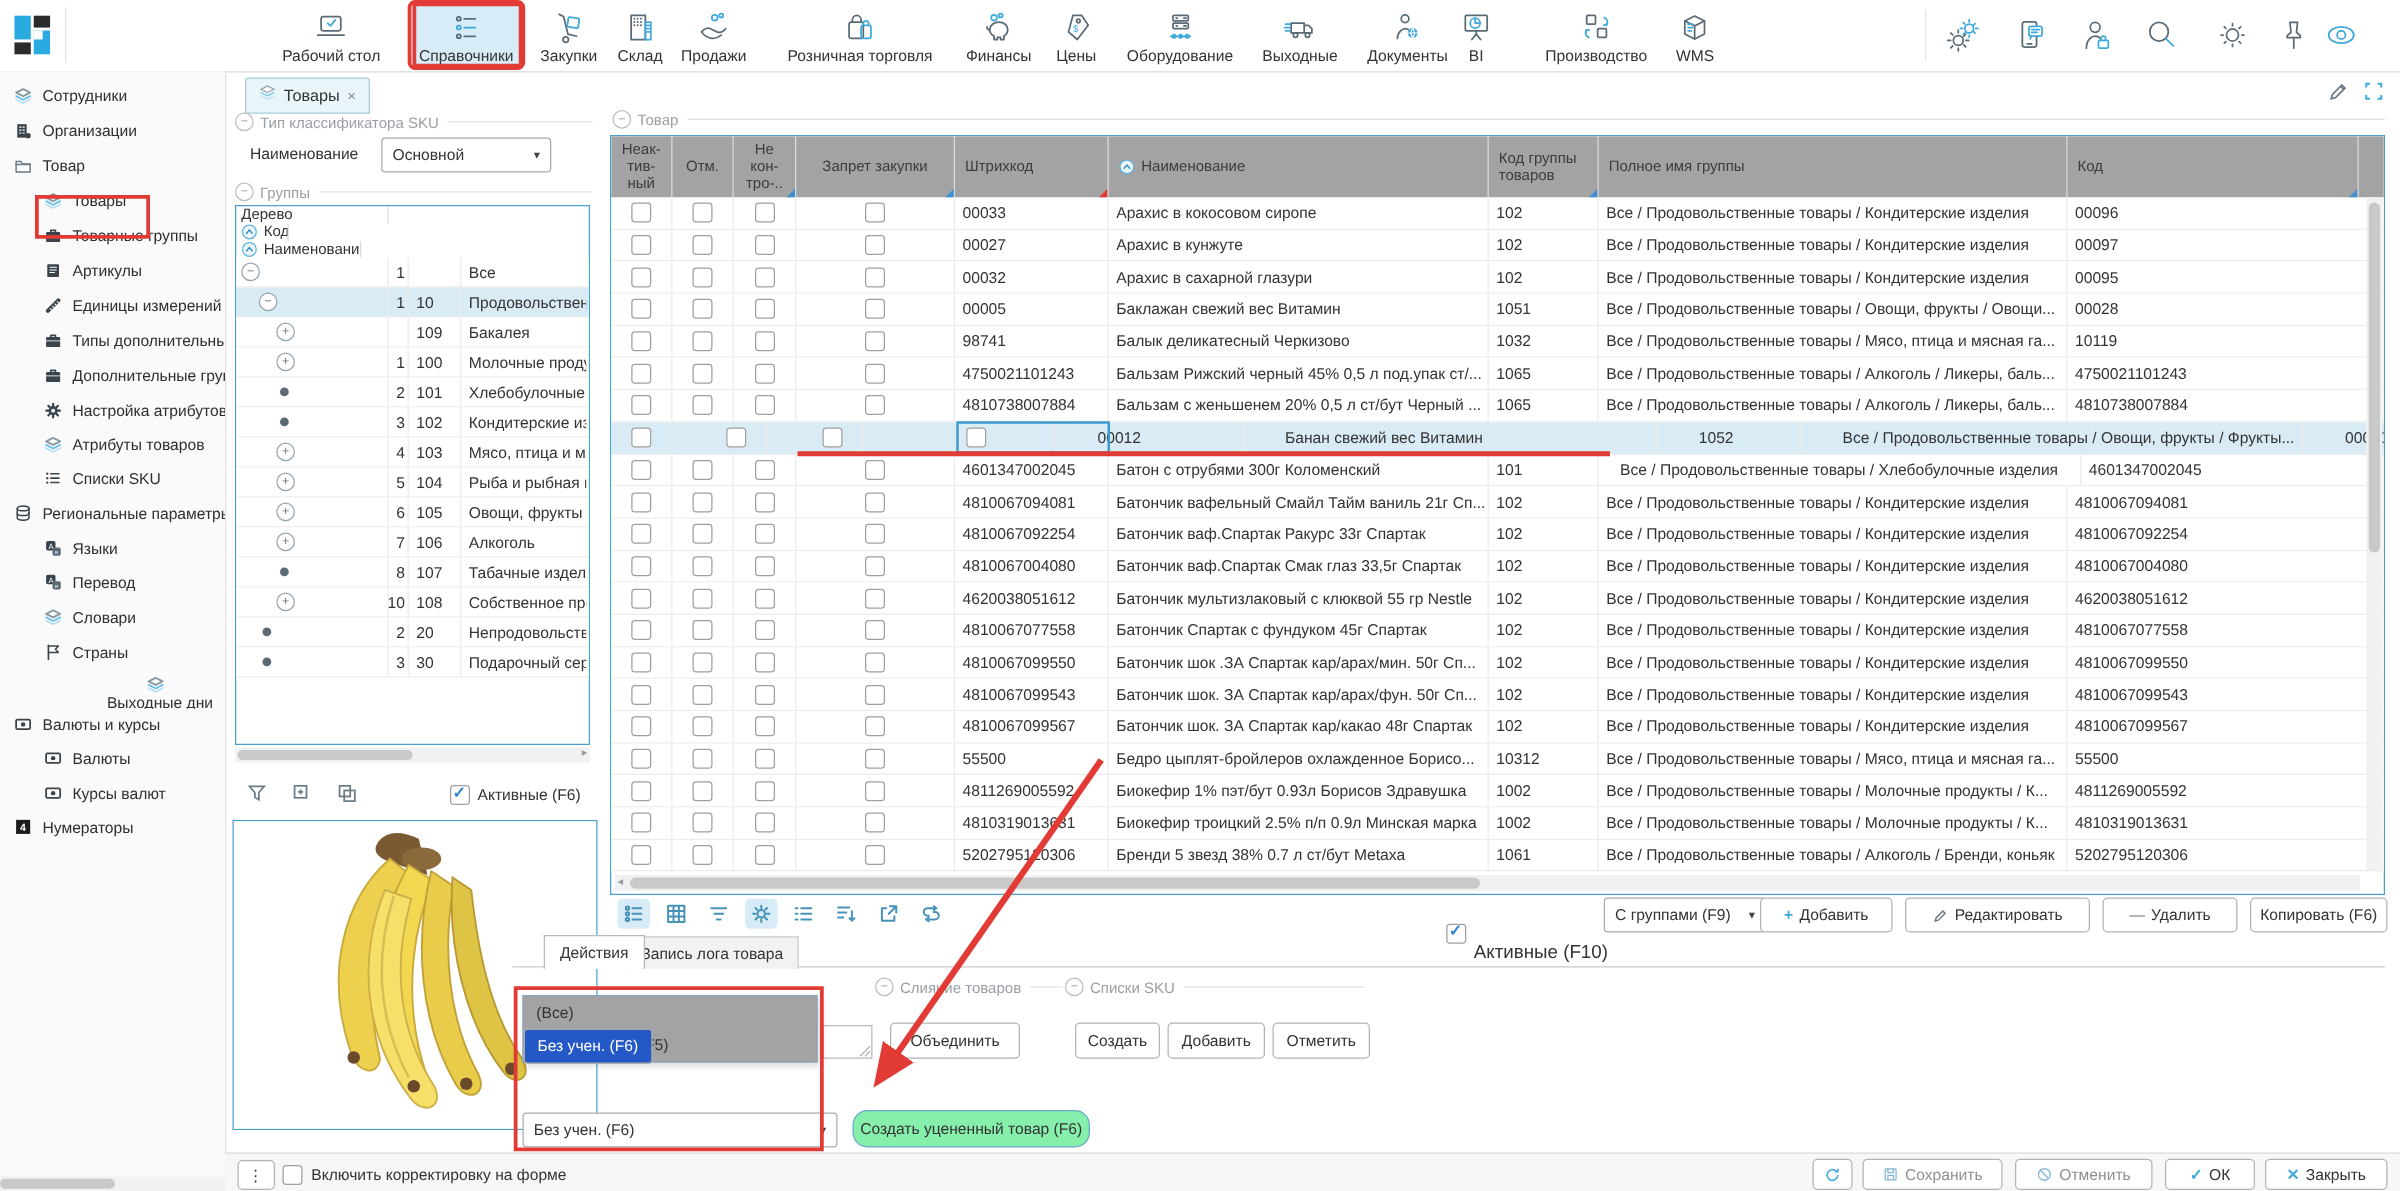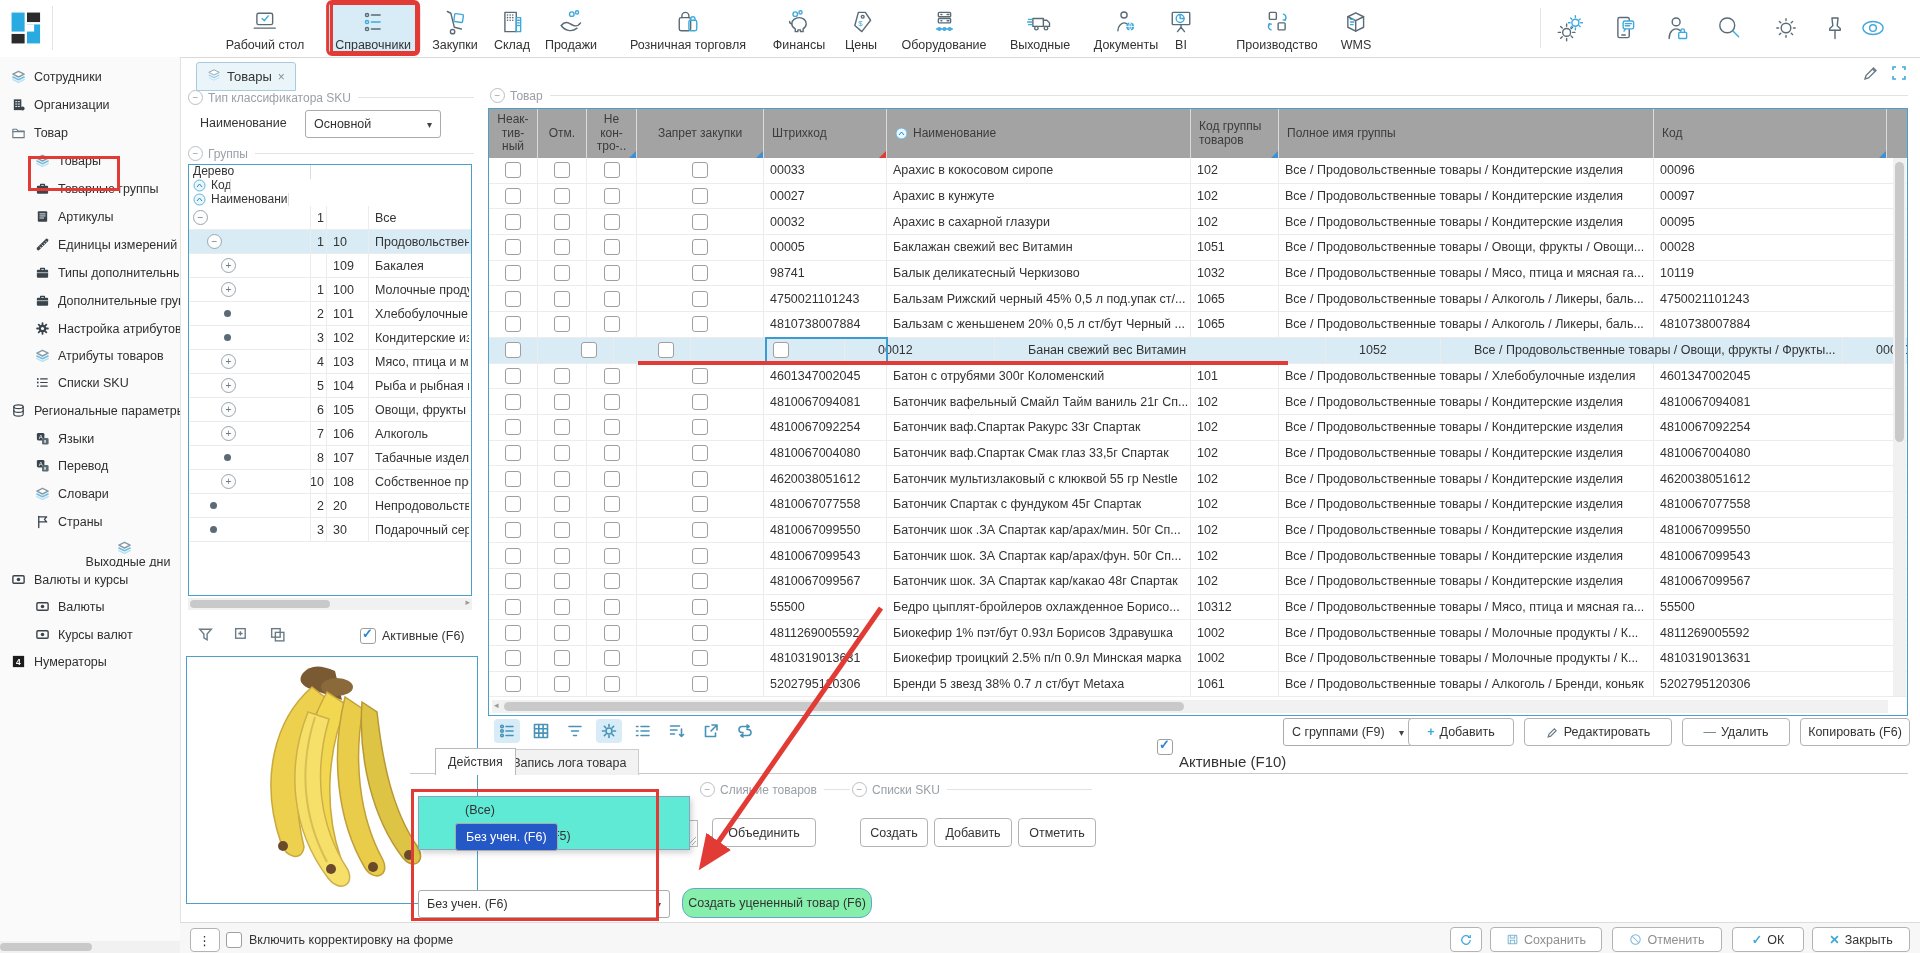--- a/index.html
+++ b/index.html
@@ -39,21 +39,21 @@
   .trow.selrow{background:#d9ecf5;}
   .tcell{border-right:1px solid #ececec;box-sizing:border-box;display:flex;align-items:center;font-size:12.5px;overflow:hidden;white-space:nowrap;padding:0 6px;}
   .tcell.cen{justify-content:center;padding:0;}
   .sorticon{display:inline-flex;margin-right:5px;flex:none;}
   
   .expd{width:13px;height:13px;border:1px solid #98a6af;border-radius:50%;display:inline-flex;align-items:center;justify-content:center;font-size:10px;color:#6a7a85;background:#fdfdfd;flex:none;line-height:1;}
   .dotx{width:7px;height:7px;border-radius:50%;background:#5a6b76;flex:none;margin-left:3px;}
   
   .btab{position:absolute;height:26px;display:flex;align-items:center;padding:0 12px;font-size:12.5px;box-sizing:border-box;cursor:pointer;}
   
-  #dd-list{position:absolute;background:#5eead4;border:1px solid #8aa3bd;box-shadow:2px 3px 6px rgba(0,0,0,.18);z-index:30;padding-left:36px;}
+  #dd-list{position:absolute;background:#a3a3a3;border:1px solid #8aa3bd;box-shadow:2px 3px 6px rgba(0,0,0,.18);z-index:30;}
   .dd-it{height:26px;display:flex;align-items:center;padding:0 10px;font-size:12.5px;cursor:pointer;}
   .dd-it.sel{background:#2458c7;color:#fff;}
   
   .redbox{position:absolute;border:3px solid #e23b35;box-sizing:border-box;z-index:40;pointer-events:none;}
   
   .sctrack{position:absolute;background:#f1f1f1;}
   .scthumb{position:absolute;background:#c9c9c9;border-radius:5px;}
   .iconbtn{display:flex;align-items:center;justify-content:center;width:26px;height:24px;border-radius:4px;cursor:pointer;}
   .iconbtn.hl{background:#d7ecf7;}
   #bottombar{position:absolute;left:180px;top:922px;width:1740px;height:31px;background:#f7f7f7;border-top:1px solid #dcdcdc;}
@@ -901,21 +901,21 @@
         </div>
         <div class="tcell cen" style="width: 50px; flex: 0 0 auto;">
           <span class="cb"></span>
         </div>
         <div class="tcell cen" style="width: 127px; flex: 0 0 auto;">
           <span class="cb"></span>
         </div>
         <div class="tcell" style="width: 123px; flex: 0 0 auto;">4601347002045</div>
         <div class="tcell" style="width: 304px; flex: 0 0 auto;">Батон с отрубями 300г Коломенский</div>
         <div class="tcell" style="width: 88px; flex: 0 0 auto;">101</div>
-        <div class="tcell" style="width: 375px; flex: 0 0 auto;">Все / Продовольственные товары / Хлебобулочные изделия</div>
+        <div class="tcell" style="width: 375px; flex: 0 0 auto; margin-left: 11px;">Все / Продовольственные товары / Хлебобулочные изделия</div>
         <div class="tcell" style="width: 233px; flex: 0 0 auto; border-right: none;">4601347002045</div>
       </div>
       <div class="trow" style="height: 25.7px;">
         <div class="tcell cen" style="width: 49px; flex: 0 0 auto;">
           <span class="cb"></span>
         </div>
         <div class="tcell cen" style="width: 49px; flex: 0 0 auto;">
           <span class="cb"></span>
         </div>
         <div class="tcell cen" style="width: 50px; flex: 0 0 auto;">

